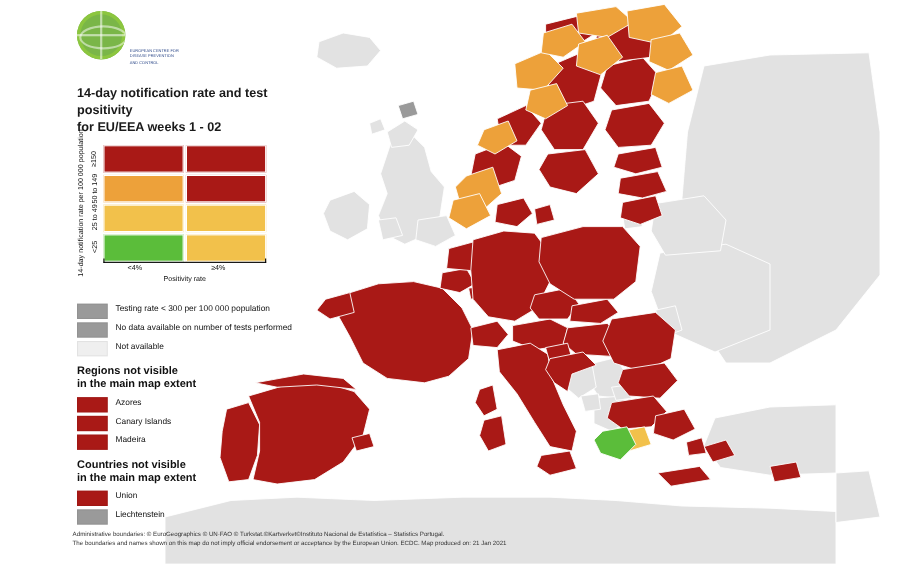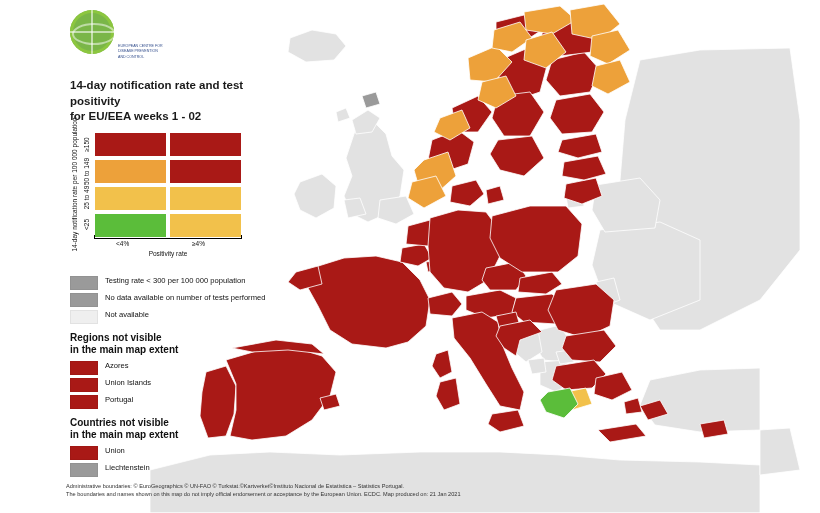--- a/index.html
+++ b/index.html
@@ -313,25 +313,25 @@
 
       <div class="legend-head">Regions not visible
 in the main map extent</div>
 
       <div class="legend-row">
         <div class="legend-swatch" style="background: rgb(169, 25, 22);"></div>
         <div class="legend-text">Azores</div>
       </div>
       <div class="legend-row">
         <div class="legend-swatch" style="background: rgb(169, 25, 22);"></div>
-        <div class="legend-text">Union Islands</div>
+        <div class="legend-text">Canary Islands</div>
       </div>
       <div class="legend-row">
         <div class="legend-swatch" style="background: rgb(169, 25, 22);"></div>
-        <div class="legend-text">Portugal</div>
+        <div class="legend-text">Madeira</div>
       </div>
 
       <div class="legend-head">Countries not visible
 in the main map extent</div>
 
       <div class="legend-row">
         <div class="legend-swatch" style="background: rgb(169, 25, 22);"></div>
         <div class="legend-text">Union</div>
       </div>
       <div class="legend-row">

